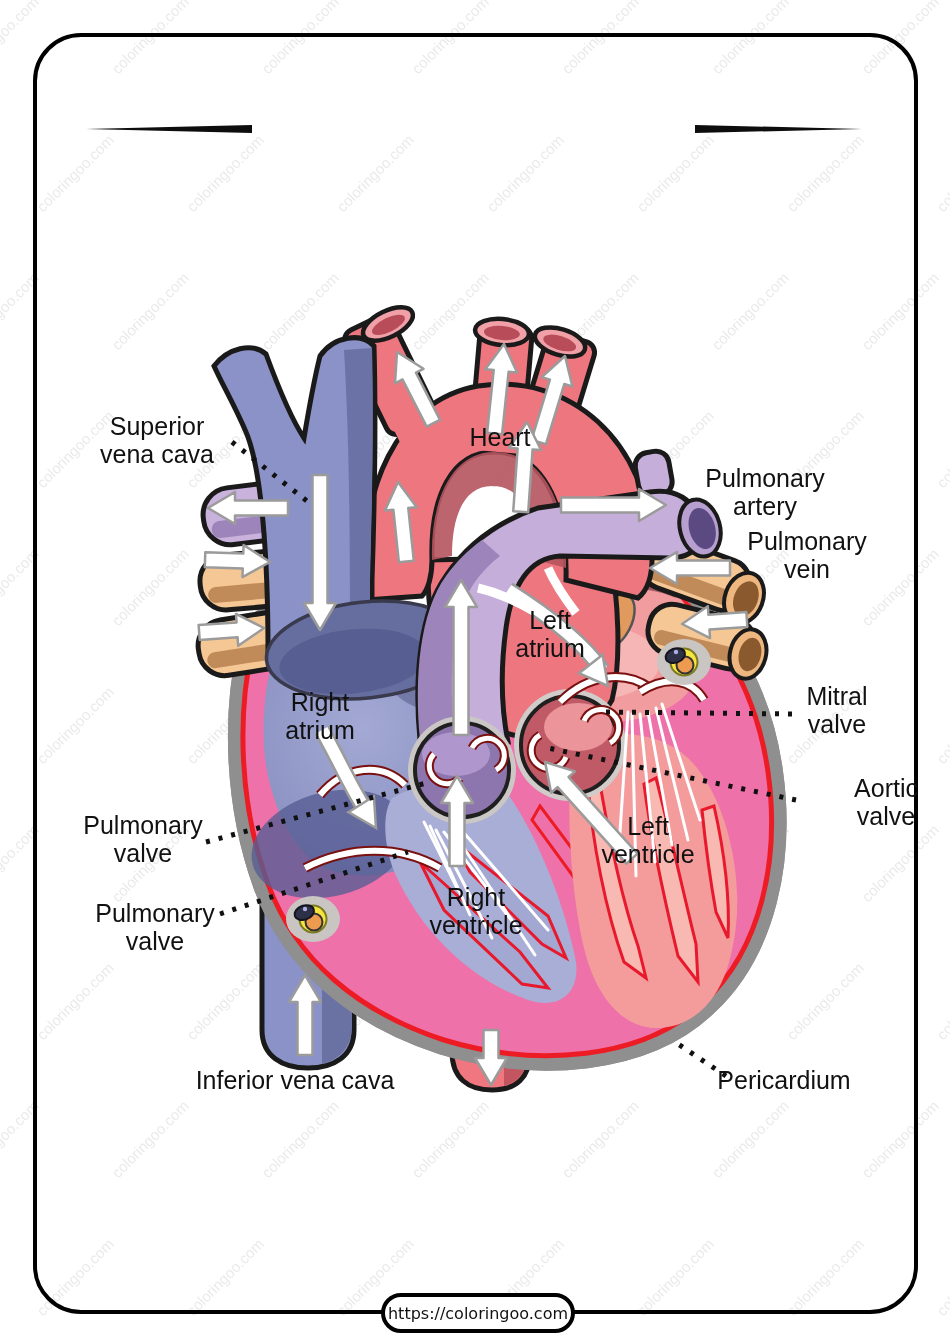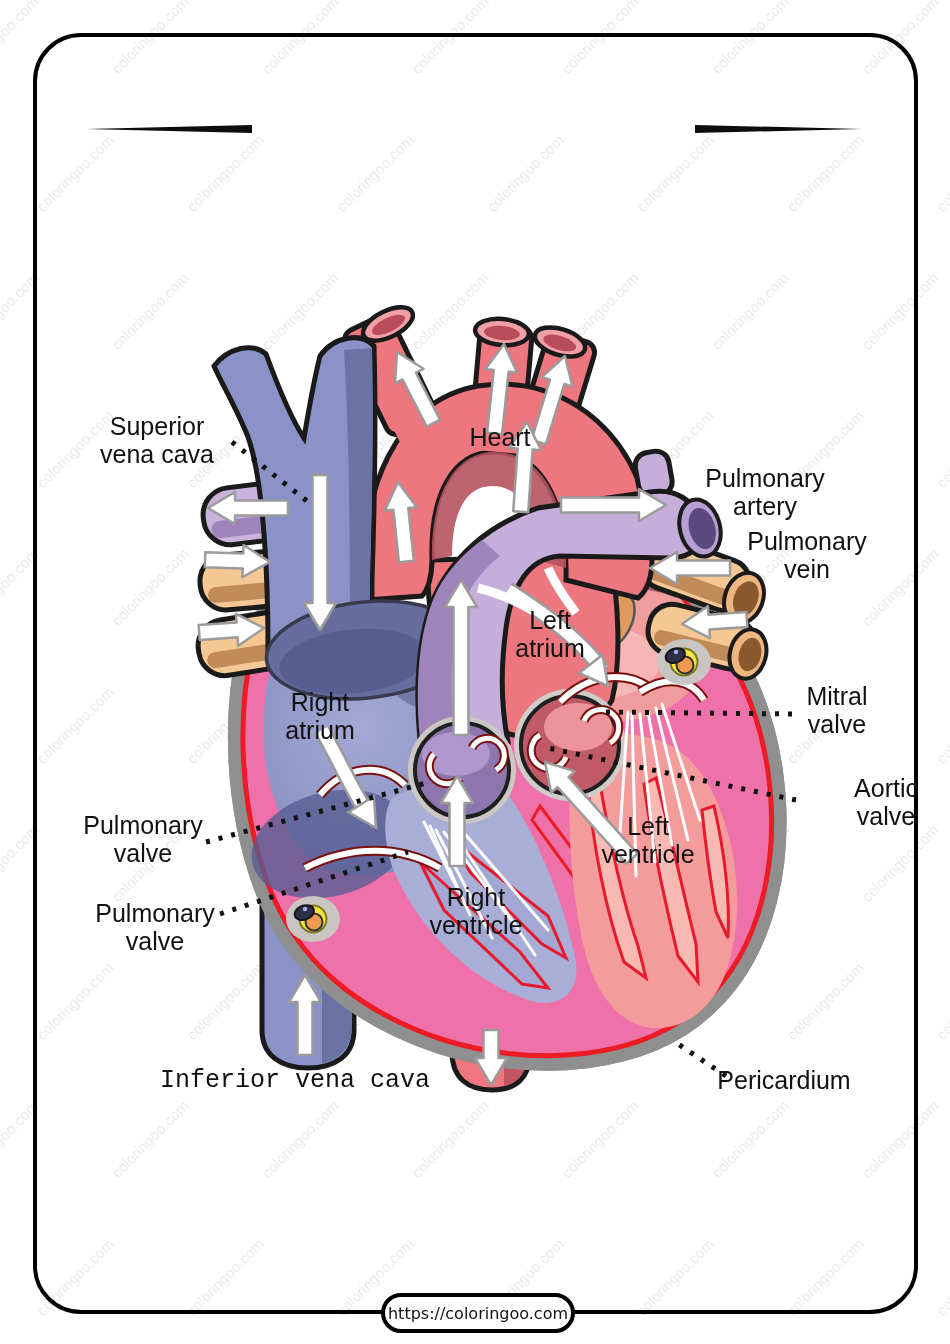--- a/index.html
+++ b/index.html
@@ -426,20 +426,20 @@
   <div class="label" style="left:886px; top:802px;">Aortic
 valve</div>
   <div class="label" style="left:648px; top:840px;">Left
 ventricle</div>
   <div class="label" style="left:143px; top:839px;">Pulmonary
 valve</div>
   <div class="label" style="left:476px; top:911px;">Right
 ventricle</div>
   <div class="label" style="left:155px; top:927px;">Pulmonary
 valve</div>
-  <div class="label" style="left:295px; top:1081px;font-family:Liberation Mono, monospace;">Inferior vena cava</div>
+  <div class="label" style="left:295px; top:1081px;">Inferior vena cava</div>
   <div class="label" style="left:784px; top:1081px;">Pericardium</div>
 
   <div id="footer-pill">
     <span>https://coloringoo.com</span>
   </div>
 
 </div>
 
 </body></html>

